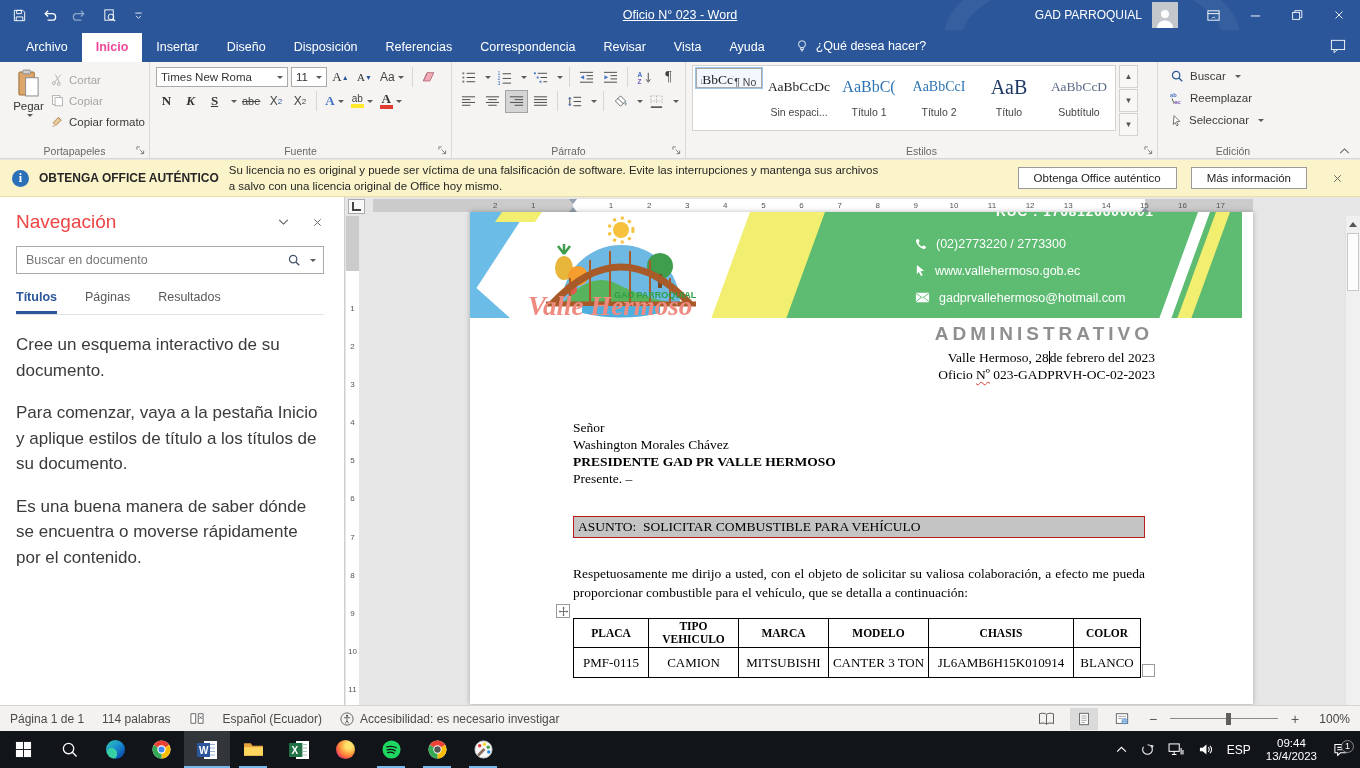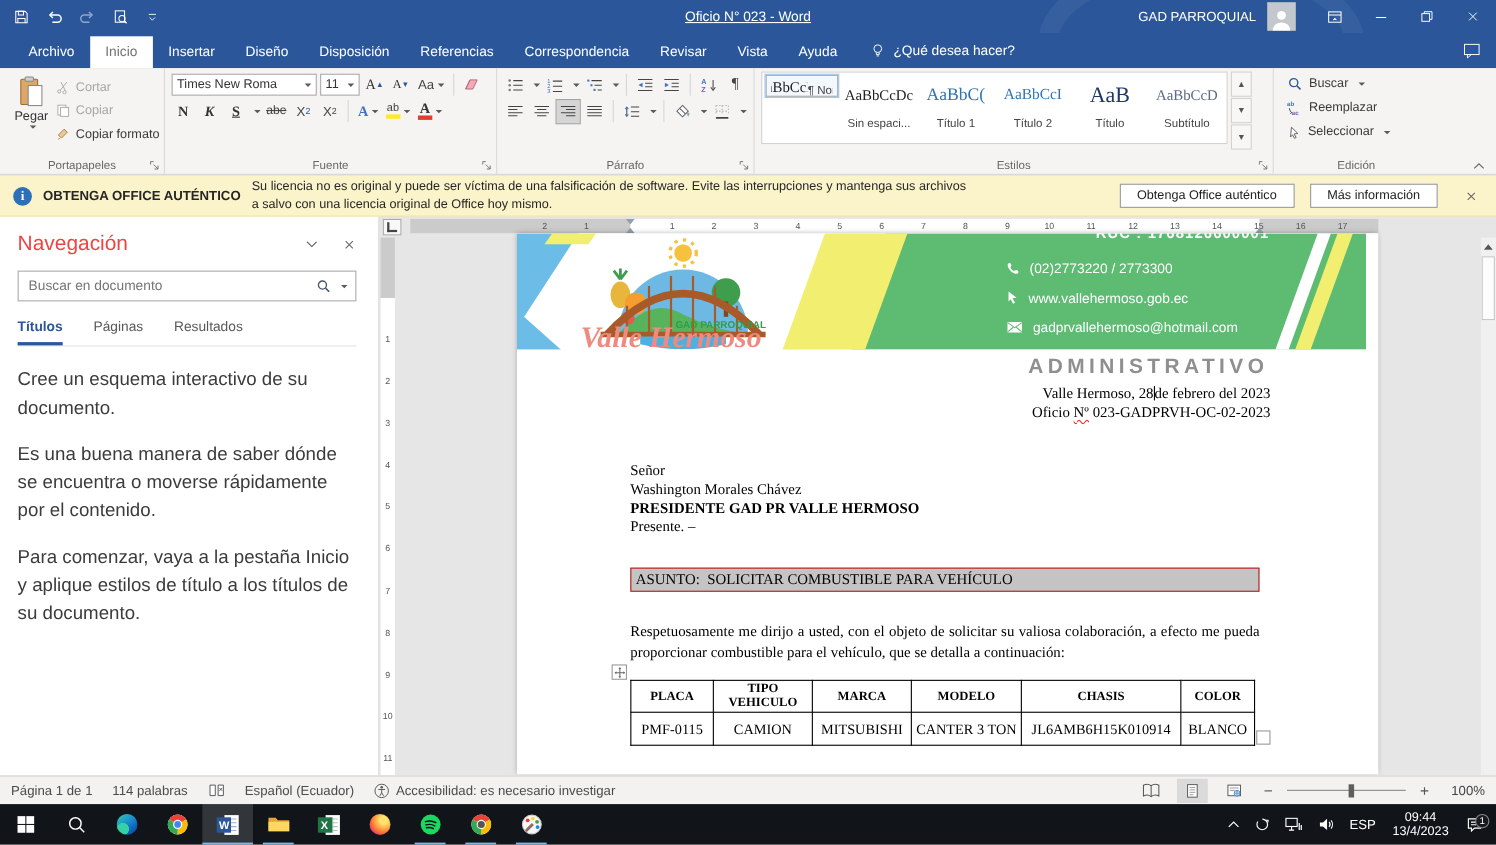--- a/index.html
+++ b/index.html
@@ -16,21 +16,21 @@
   .qat .dis{color:#8fa7c9;}
   .tb-title{position:absolute;left:0;right:0;text-align:center;font-size:12.5px;color:#fff;text-decoration:underline;}
   .tb-right{margin-left:auto;display:flex;align-items:center;height:100%;position:relative;z-index:1;}
   .account{font-size:12px;margin-right:10px;}
   .avatar{width:26px;height:26px;background:#c3c8cd;display:flex;align-items:flex-end;justify-content:center;margin-right:14px;}
   .winbtn{width:42px;height:30px;display:flex;align-items:center;justify-content:center;color:#fff;}
   
   .tabsbar{position:absolute;left:0;top:30px;right:0;height:32px;background:#2b579a;display:flex;
            align-items:flex-end;padding-left:12px;color:#fff;}
   .tab{padding:7px 14px 8px 14px;font-size:12.5px;white-space:nowrap;}
-  .tab.active{background:#fff;color:#737373;}
+  .tab.active{background:#fff;color:#ec4899;font-weight:bold;}
   .helpq{display:flex;align-items:center;gap:7px;padding:0 10px 9px 16px;font-size:12.5px;}
   .comments-btn{margin-left:auto;margin-right:14px;padding-bottom:8px;color:#fff;}
   
   .ribbon{position:absolute;left:0;top:62px;right:0;height:97px;background:#f5f4f2;border-bottom:1px solid #d8d6d4;
           display:flex;box-sizing:border-box;}
   .rgroup{position:relative;border-right:1px solid #dcdad8;padding:3px 4px 16px 6px;box-sizing:border-box;flex:0 0 auto;}
   .glabel{position:absolute;bottom:1px;left:0;right:0;text-align:center;font-size:10.5px;color:#6a6865;}
   .launcher{position:absolute;bottom:3px;right:4px;}
   .dd{display:inline-block;width:0;height:0;border-left:3px solid transparent;border-right:3px solid transparent;
       border-top:3.5px solid #5a5a5a;margin-left:3px;vertical-align:2px;}
@@ -635,22 +635,22 @@
         </span>
       <span class="dd"></span>
     </div>
     <div class="nav-tabs">
       <span class="ntab active">Títulos</span>
       <span class="ntab">Páginas</span>
       <span class="ntab">Resultados</span>
     </div>
     <div class="nav-body">
       <p>Cree un esquema interactivo de su documento.</p>
+      <p>Para comenzar, vaya a la pestaña Inicio y aplique estilos de título a los títulos de su documento.</p>
       <p>Es una buena manera de saber dónde se encuentra o moverse rápidamente por el contenido.</p>
-      <p>Para comenzar, vaya a la pestaña Inicio y aplique estilos de título a los títulos de su documento.</p>
     </div>
   </div>
 
   <div class="docarea">
     <div class="tabsel">
         <i></i>
       </div>
 
     <div class="hruler">
       <div class="hr-seg" style="left:0;width:200px;background:#cbcbcb;"></div>

